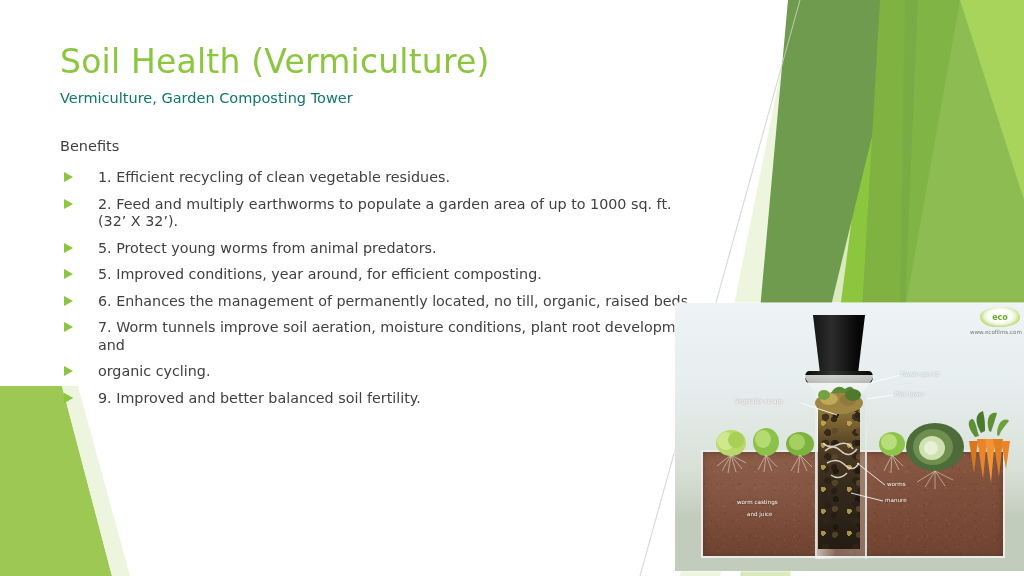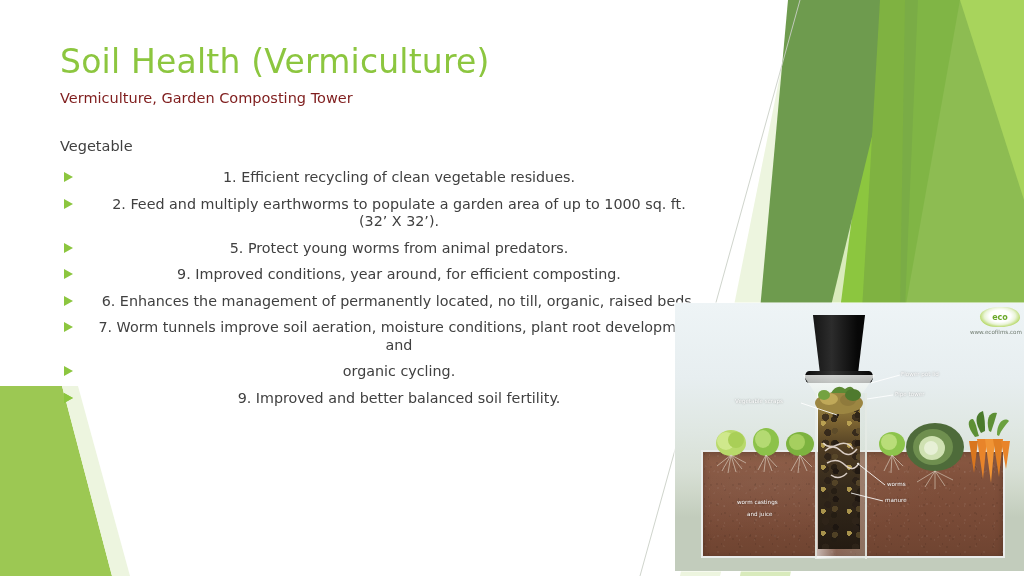--- a/index.html
+++ b/index.html
@@ -11,24 +11,24 @@
 
   
   #title{
     position:absolute;left:60px;top:18px;width:640px;
     font-size:33px;line-height:40px;color:#8CC63F;letter-spacing:.2px;
     font-family:"DejaVu Sans","Liberation Sans",sans-serif;font-weight:400;margin-top:24px;
   }
 
   
   #body{position:absolute;left:60px;top:88px;width:640px;color:#404040;}
-  .subtitle{font-size:14.5px;line-height:20px;color:#7f1d1d;margin:0 0 28px 0;}
+  .subtitle{font-size:14.5px;line-height:20px;color:#0f766e;margin:0 0 28px 0;}
   .benefits{font-size:14.5px;line-height:20px;color:#404040;margin:0 0 13px 0;}
 
-  ul.blist{list-style:none;margin:0;padding:0;text-align:center;}
+  ul.blist{list-style:none;margin:0;padding:0;}
   ul.blist li{
     position:relative;padding-left:38px;margin:0 0 9px 0;
     font-size:14.3px;line-height:17.5px;color:#404040;
   }
   ul.blist li .tri{
     position:absolute;left:4px;top:3px;width:0;height:0;
     border-top:5.5px solid transparent;border-bottom:5.5px solid transparent;
     border-left:9px solid #8CC63F;
   }
 
@@ -137,26 +137,26 @@
     <polygon points="0,386 62,386 112,576 0,576" fill="#9CC853"></polygon>
     <polygon points="62,386 78,386 130,576 112,576" fill="#EDF5DF"></polygon>
 
     <polygon points="676,520 760,520 760,576 676,576" fill="#3d4a22" opacity="0"></polygon>
   </svg>
 
   <div id="title">Soil Health (Vermiculture)</div>
 
   <div id="body">
     <p class="subtitle">Vermiculture, Garden Composting Tower</p>
-    <p class="benefits">Vegetable</p>
+    <p class="benefits">Benefits</p>
     <ul class="blist">
       <li><span class="tri"></span><span>1. Efficient recycling of clean vegetable residues.</span></li>
       <li><span class="tri"></span><span>2. Feed and multiply earthworms to populate a garden area of up to 1000 sq. ft. (32’ X 32’).</span></li>
       <li><span class="tri"></span><span>5. Protect young worms from animal predators.</span></li>
-      <li><span class="tri"></span><span>9. Improved conditions, year around, for efficient composting.</span></li>
+      <li><span class="tri"></span><span>5. Improved conditions, year around, for efficient composting.</span></li>
       <li><span class="tri"></span><span>6. Enhances the management of permanently located, no till, organic, raised beds.</span></li>
       <li><span class="tri"></span><span>7. Worm tunnels improve soil aeration, moisture conditions, plant root development and</span></li>
       <li><span class="tri"></span><span>organic cycling.</span></li>
       <li><span class="tri"></span></li>
       <li><span class="tri"></span><span>9. Improved and better balanced soil fertility.</span></li>
     </ul>
   </div>
 
   <div id="pic">
     <div class="inner">

